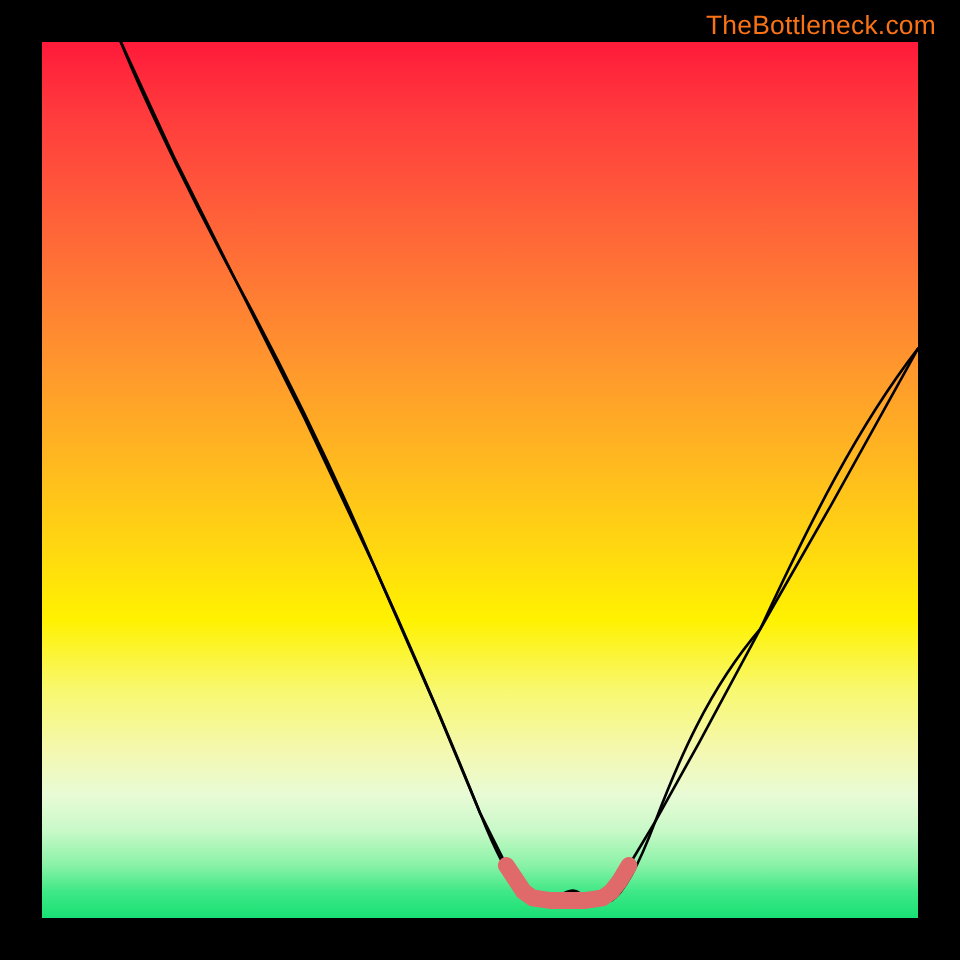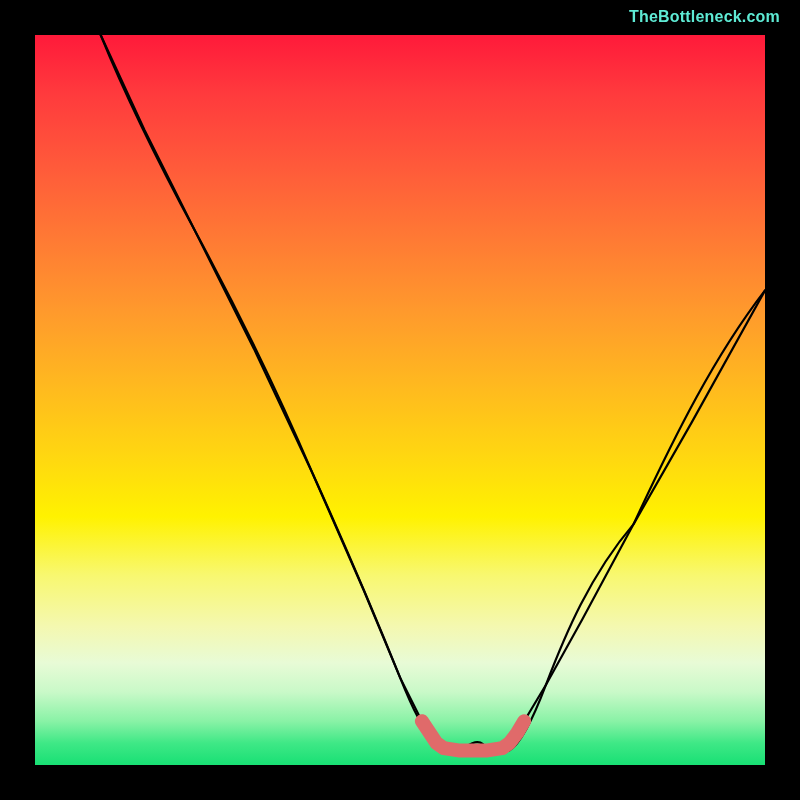--- a/index.html
+++ b/index.html
@@ -45,23 +45,23 @@
   .plot-area svg {
     position: absolute;
     inset: 0;
     width: 100%;
     height: 100%;
   }
   .watermark {
     position: absolute;
     top: 8px;
     right: 20px;
-    color: #5eead4;
-    font-size: 16px;
-    font-weight: 700;
+    color: #f97316;
+    font-size: 22px;
+    font-weight: 400;
     letter-spacing: 0.2px;
     user-select: none;
   }
 </style>
 </head>
 <body>
 
 <div class="frame">
 
   <div class="plot-area">

